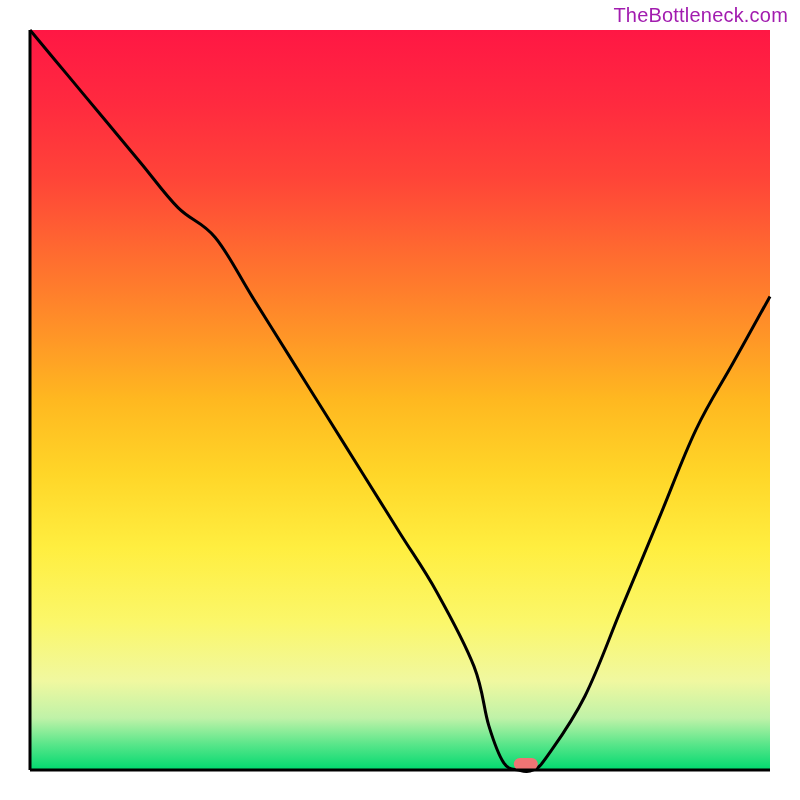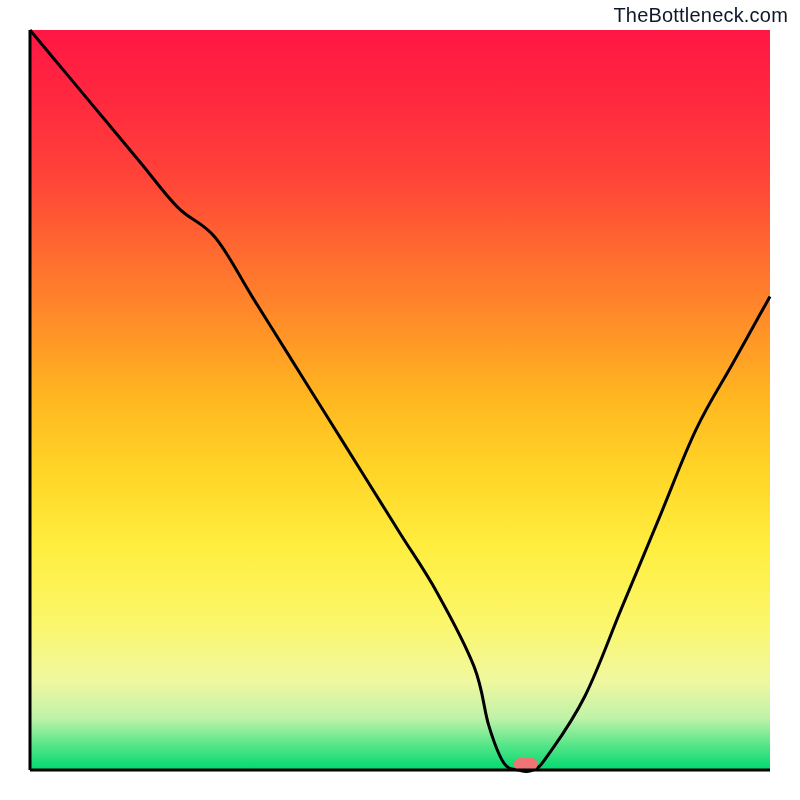--- a/index.html
+++ b/index.html
@@ -10,21 +10,21 @@
     overflow: hidden;
     background: #fff;
     font-family: Arial, Helvetica, sans-serif;
   }
   .watermark {
     position: absolute;
     top: 4px;
     right: 12px;
     font-size: 20px;
     font-weight: 500;
-    color: #0f172a;
+    color: #a21caf;
     letter-spacing: 0.2px;
   }
   svg {
     display: block;
   }
 </style>
 </head>
 <body>
 
 <div class="watermark">TheBottleneck.com</div>

